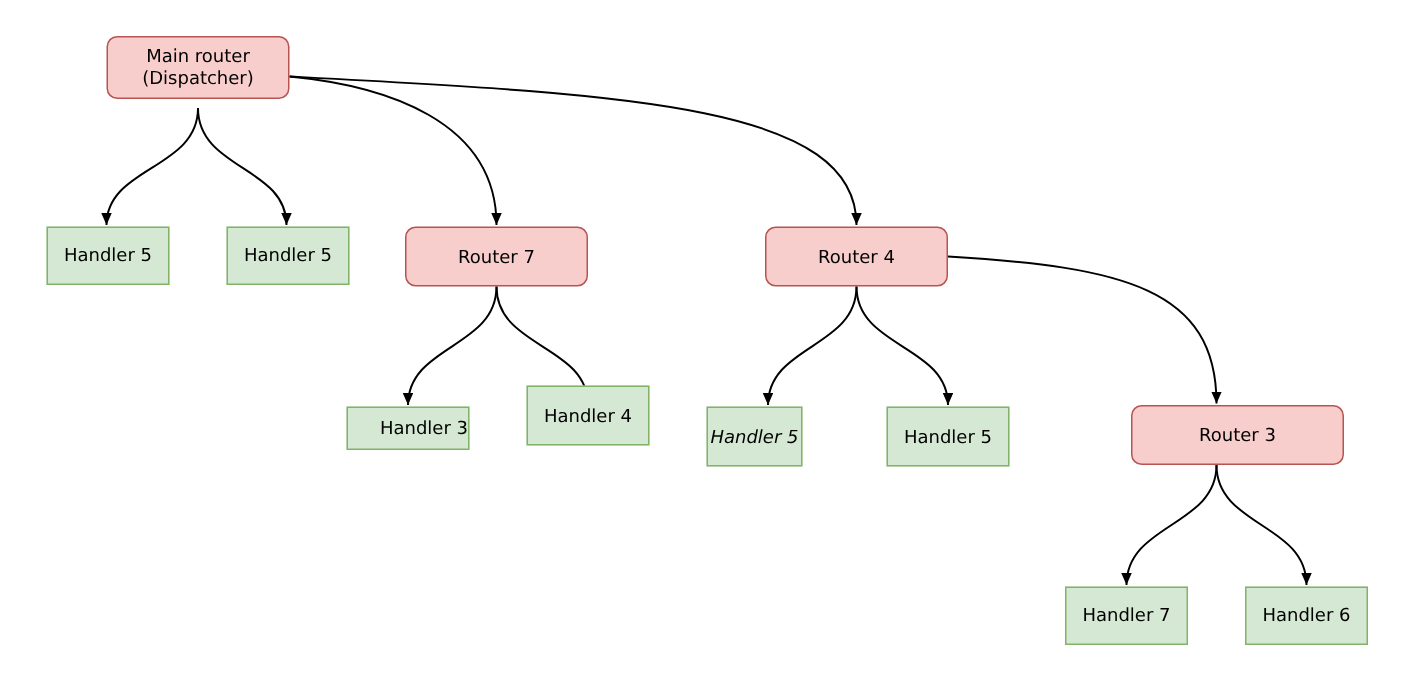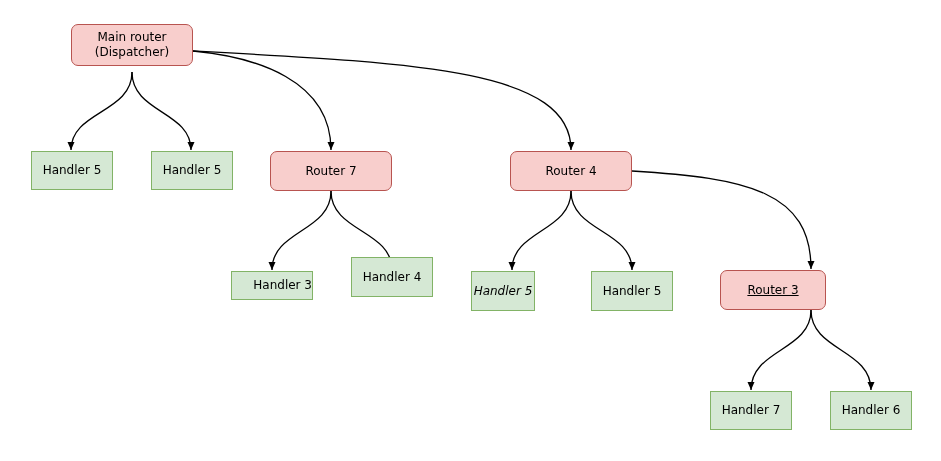--- a/index.html
+++ b/index.html
@@ -44,21 +44,21 @@
   
   #n-main    { left: 71px;  top: 24px;  width: 122px; height: 42px; }
   #n-h1      { left: 31px;  top: 151px; width: 82px;  height: 39px; }
   #n-h2      { left: 151px; top: 151px; width: 82px;  height: 39px; }
   #n-r1      { left: 270px; top: 151px; width: 122px; height: 40px; }
   #n-r2      { left: 510px; top: 151px; width: 122px; height: 40px; }
   #n-h3      { left: 231px; top: 271px; width: 82px;  height: 29px; align-items: flex-end; }
   #n-h4      { left: 351px; top: 257px; width: 82px;  height: 40px; }
   #n-h5      { left: 471px; top: 271px; width: 64px;  height: 40px; font-style: italic; }
   #n-h6      { left: 591px; top: 271px; width: 82px;  height: 40px; }
-  #n-r3      { left: 720px; top: 270px; width: 106px; height: 40px; text-decoration: underline; }
+  #n-r3      { left: 754px; top: 270px; width: 142px; height: 40px; }
   #n-h7      { left: 710px; top: 391px; width: 82px;  height: 39px; }
   #n-h8      { left: 830px; top: 391px; width: 82px;  height: 39px; }
   .edge {
     fill: none;
     stroke: #000000;
     stroke-width: 1.3;
   }
 </style>
 </head>
 <body>

